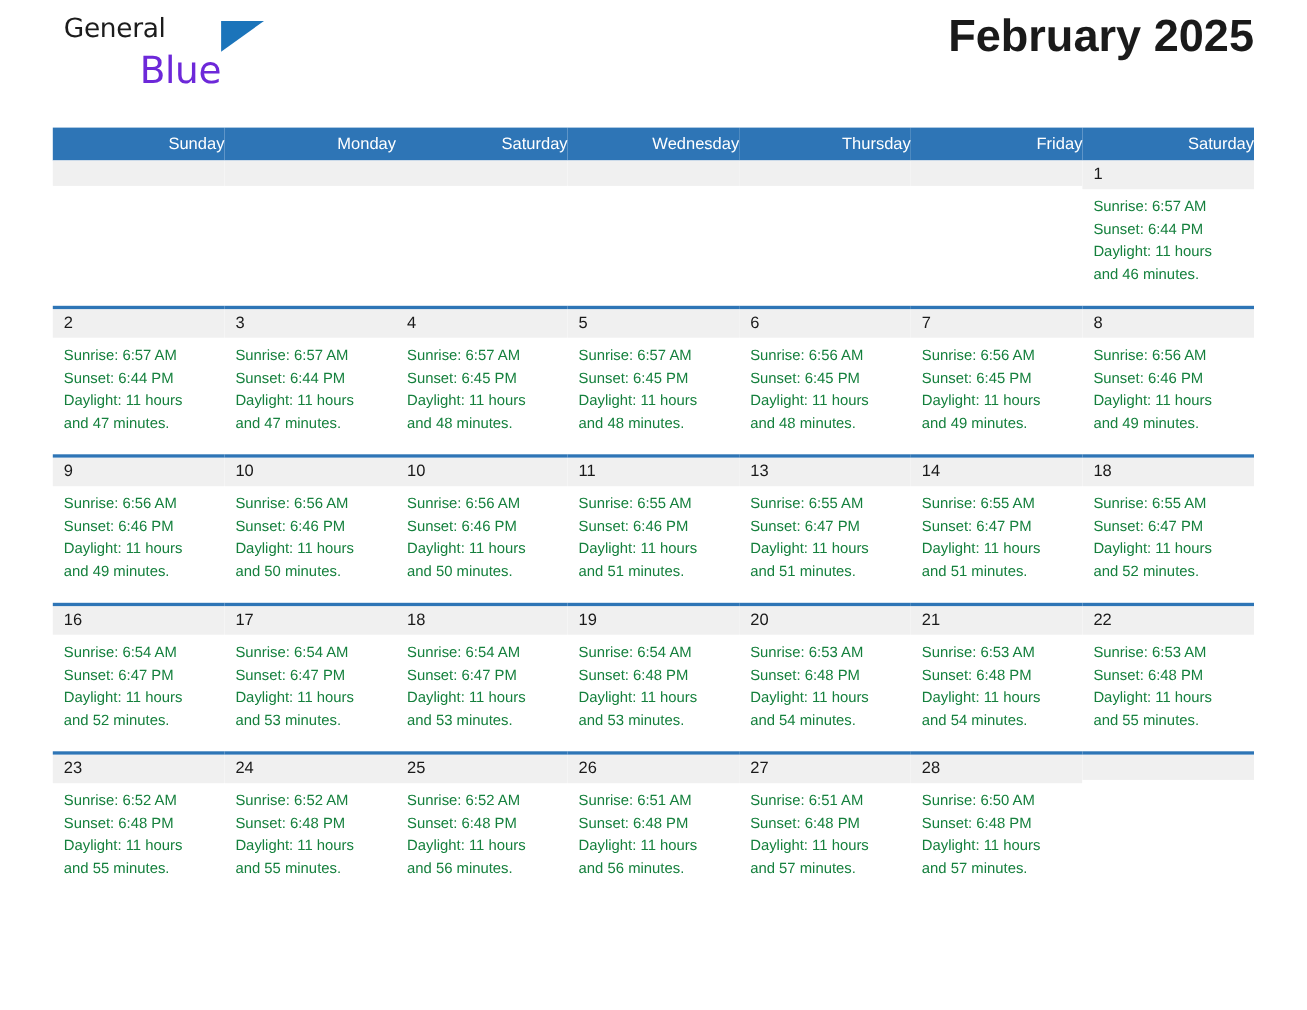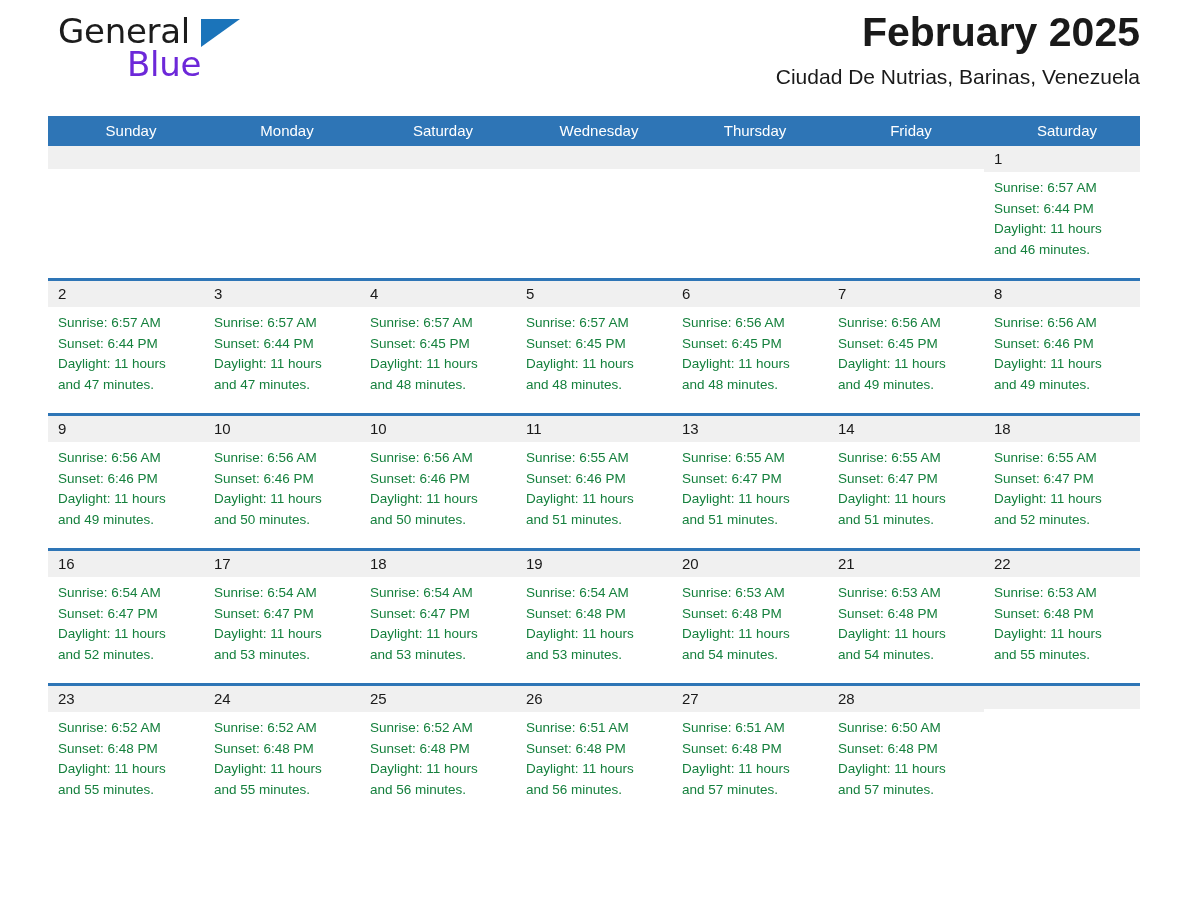--- a/index.html
+++ b/index.html
@@ -33,21 +33,21 @@
   .logo {
     position: relative;
     margin-top: 14px;
     width: 300px;
     height: 80px;
   }
   .logo-general {
     position: absolute;
     left: 10px;
     top: 0px;
-    font-size: 34px;
+    font-size: 24px;
     letter-spacing: -0.3px;
     color: #1c1c1c;
     font-family: "DejaVu Sans", sans-serif;
     font-weight: 400;
     line-height: 1;
   }
   .logo-tri {
     position: absolute;
     left: 153px;
     top: 5px;
@@ -91,21 +91,21 @@
   .calendar {
     width: 1092px;
     border-collapse: collapse;
     table-layout: fixed;
   }
   .calendar col { width: 156px; }
 
   thead th {
     background: #2e75b6;
     color: #ffffff;
-    text-align: center;
+    text-align: right;
     font-size: 15px;
     font-weight: 400;
     padding: 6px 0 7px 10px;
     border: none;
   }
 
   tbody tr.week-row > td {
     border-top: 3px solid #2e75b6;
     vertical-align: top;
     padding: 0;
@@ -144,21 +144,20 @@
   <div class="header">
 
     <div class="logo">
       <span class="logo-general">General</span>
       <span class="logo-tri"></span>
       <span class="logo-blue">Blue</span>
     </div>
 
     <div class="titles">
       <div class="month-title">February 2025</div>
-      <div class="location">Ciudad De Nutrias, Barinas, Venezuela</div>
     </div>
 
   </div>
 
   <table class="calendar">
     <colgroup>
       <col>
         <col>
         <col>
         <col>

